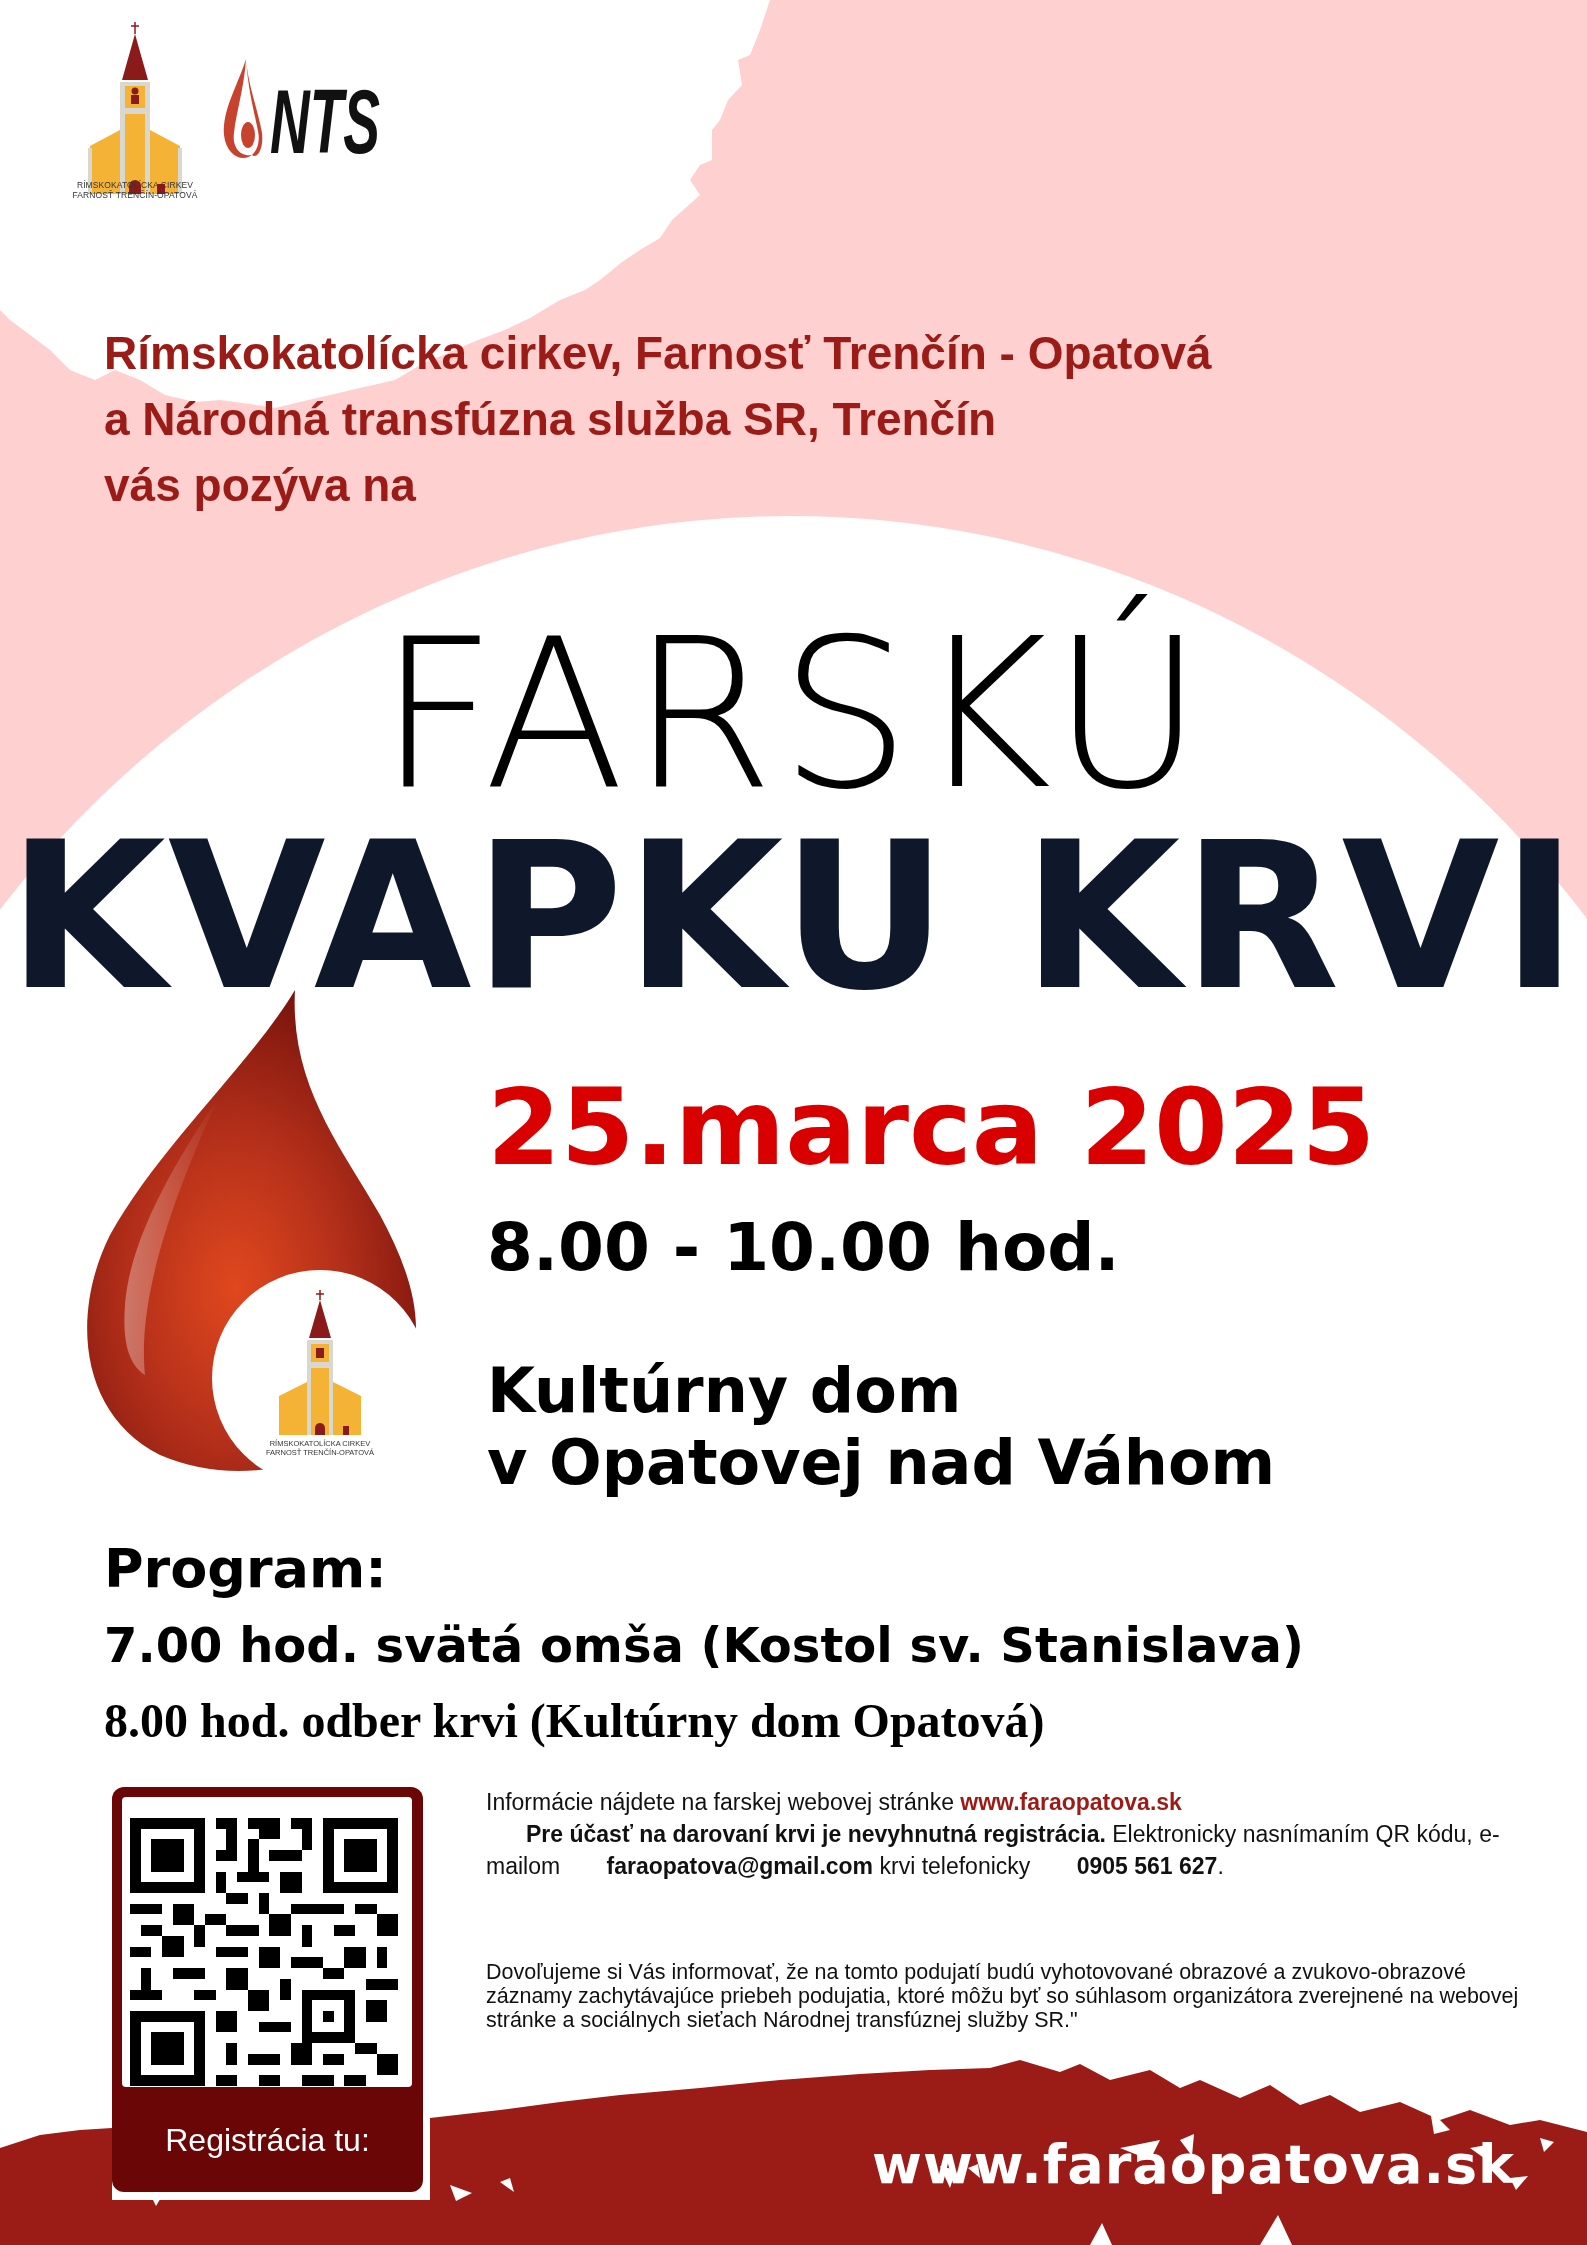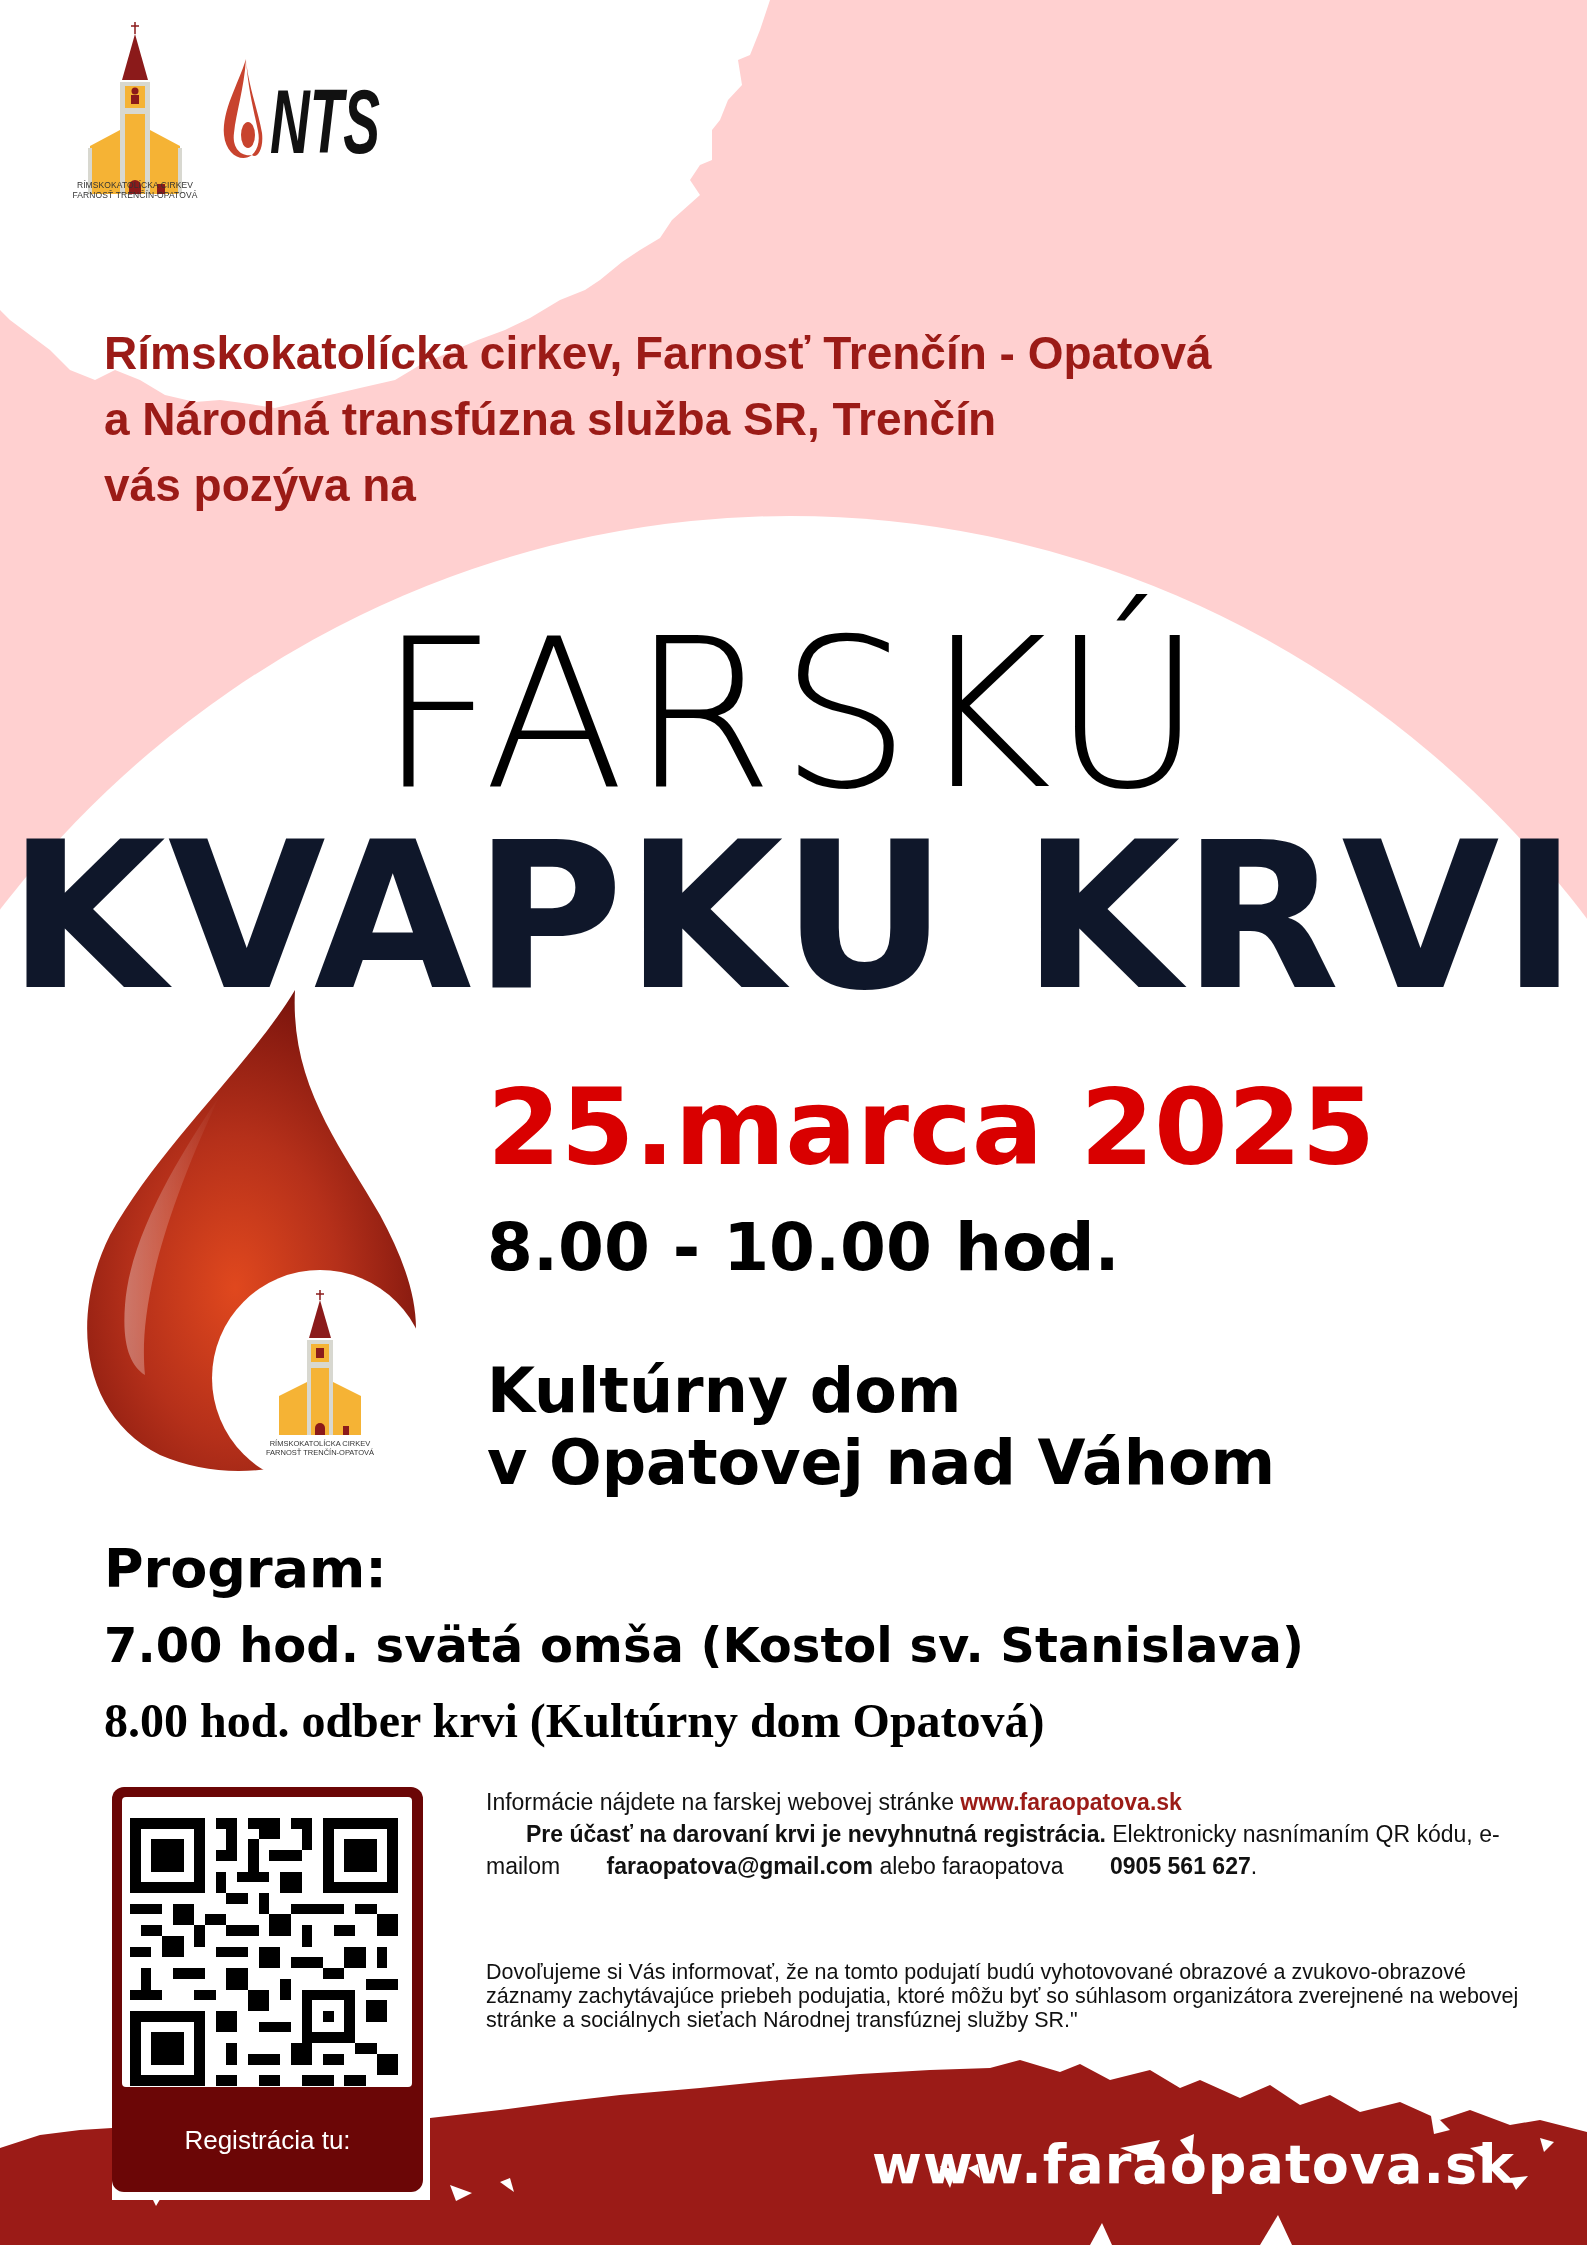--- a/index.html
+++ b/index.html
@@ -29,21 +29,21 @@
 
   .program-title { left:104px; top:1536px; font-size:54px; line-height:66px; font-weight:bold; color:#000; font-family:"DejaVu Sans", sans-serif; }
   .program-line { left:104px; font-size:48px; line-height:66px; font-weight:bold; color:#000; white-space:nowrap; font-family:"DejaVu Sans", sans-serif; }
   .program-line.l1 { top:1612px; }
   .program-line.l2 { top:1688px;font-family:Liberation Serif, serif; }
 
   
   .qr-card { left:112px; top:1787px; width:311px; height:405px; background:#6B0606; border-radius:12px; }
   .qr-inner { left:122px; top:1797px; width:290px; height:290px; background:#fff; border-radius:4px; }
   .qr-svg { left:130px; top:1818px; width:268px; height:268px; }
-  .qr-label { left:112px; top:2120px; width:311px; text-align:center; color:#fff; font-size:26px; line-height:40px; }
+  .qr-label { left:112px; top:2120px; width:311px; text-align:center; color:#fff; font-size:32px; line-height:40px; }
 
   .info { left:486px; top:1786px; width:1060px; font-size:23px; line-height:32px; color:#111; }
   .info .link { color:#9B1B17; font-weight:bold; }
   .info b { font-weight:bold;margin-left:40px; }
   .notice { left:486px; top:1960px; width:1060px; font-size:21.5px; line-height:24px; color:#111; }
 
   .footer-url { left:872px; top:2130px; color:#fff; font-size:54px; line-height:70px; font-weight:bold; letter-spacing:1px; font-family:"DejaVu Sans", sans-serif; }
 </style>
 </head>
 <body>
@@ -230,17 +230,17 @@
       <rect x="8" y="24" width="2" height="1"></rect>
       <rect x="12" y="24" width="2" height="1"></rect>
     <rect x="16" y="24" width="3" height="1"></rect>
       <rect x="20" y="24" width="2" height="1"></rect>
   </g>
 </svg>
 <div class="abs qr-label">Registrácia tu:</div>
 
 <div class="abs info">
   <span>Informácie nájdete na farskej webovej stránke </span><span class="link">www.faraopatova.sk</span><br>
-  <b>Pre účasť na darovaní krvi je nevyhnutná registrácia.</b><span> Elektronicky nasnímaním QR kódu, e-mailom </span><b>faraopatova@gmail.com</b><span> alebo faraopatova </span><b>0905 561 627</b><span>.</span>
+  <b>Pre účasť na darovaní krvi je nevyhnutná registrácia.</b><span> Elektronicky nasnímaním QR kódu, e-mailom </span><b>faraopatova@gmail.com</b><span> krvi telefonicky </span><b>0905 561 627</b><span>.</span>
 </div>
 <div class="abs notice">Dovoľujeme si Vás informovať, že na tomto podujatí budú vyhotovované obrazové a zvukovo-obrazové záznamy zachytávajúce priebeh podujatia, ktoré môžu byť so súhlasom organizátora zverejnené na webovej stránke a sociálnych sieťach Národnej transfúznej služby SR."</div>
 
 <div class="abs footer-url">www.faraopatova.sk</div>
 
 </body></html>

